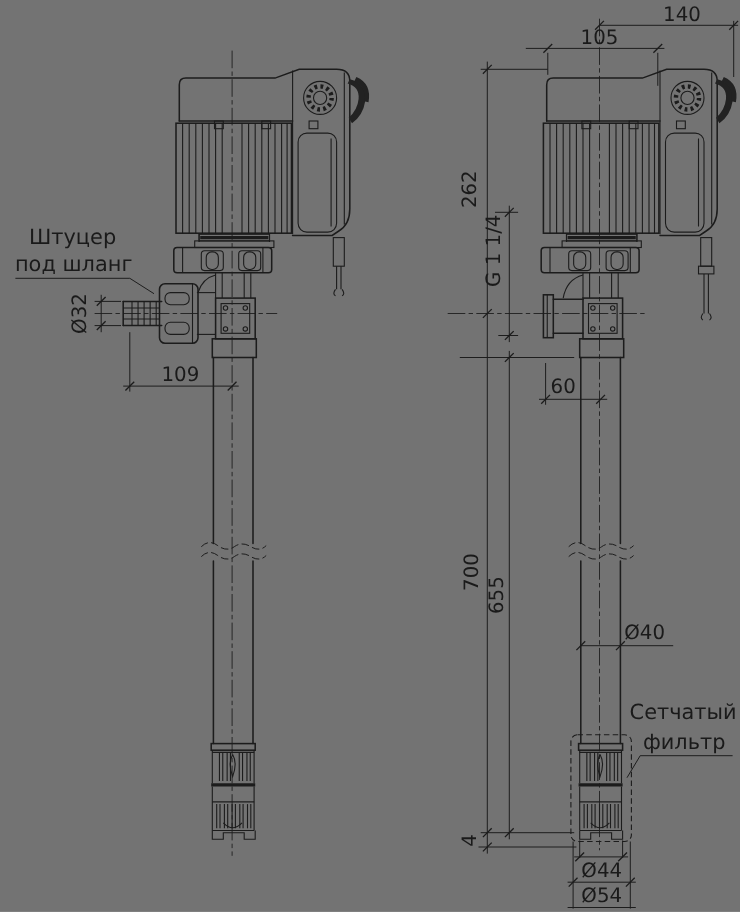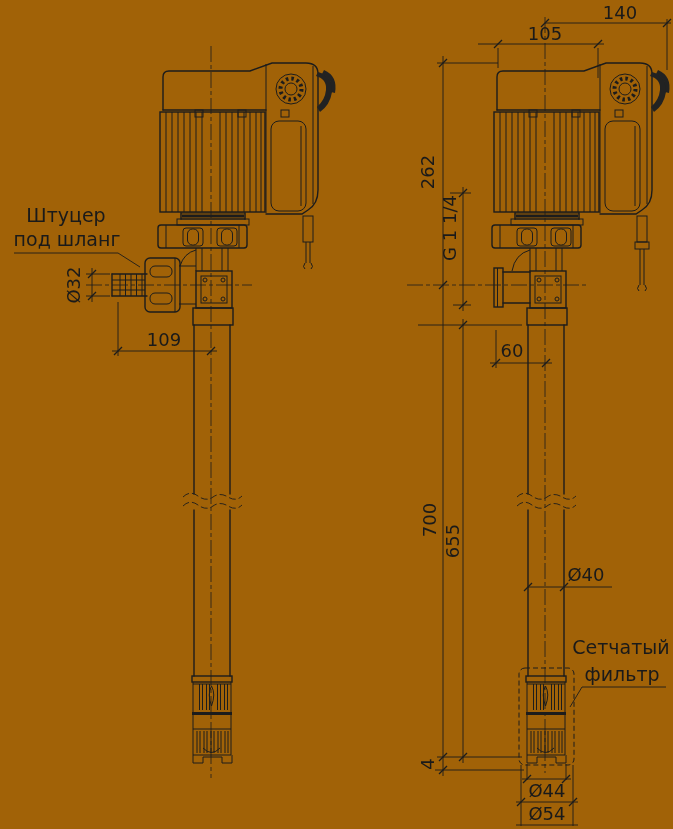--- a/index.html
+++ b/index.html
@@ -1,16 +1,16 @@
 <!DOCTYPE html>
 <html><head>
 <meta charset="utf-8">
 <style>
   html,body{margin:0;padding:0;background:#ffffff;}
-  .stage{width:673px;height:829px;position:relative;background:#a16207;overflow:hidden;
+  .stage{width:673px;height:829px;position:relative;background:#737373;overflow:hidden;
          font-family:"DejaVu Sans",sans-serif;}
   svg{display:block;}
   svg text{fill:#1a1a1a;font-family:"DejaVu Sans","Liberation Sans",sans-serif;}
   .dimtxt{font-size:18px;}
   .lbltxt{font-size:19px;}
   .ol{stroke:#1c1c1c;stroke-width:1.4;fill:none;stroke-linecap:round;}
   .ml{stroke:#1c1c1c;stroke-width:1;fill:none;}
   .fin{stroke:#1c1c1c;stroke-width:1;fill:none;}
   .dim{stroke:#1c1c1c;stroke-width:0.9;fill:none;}
   .tick{stroke:#1c1c1c;stroke-width:1.2;}

